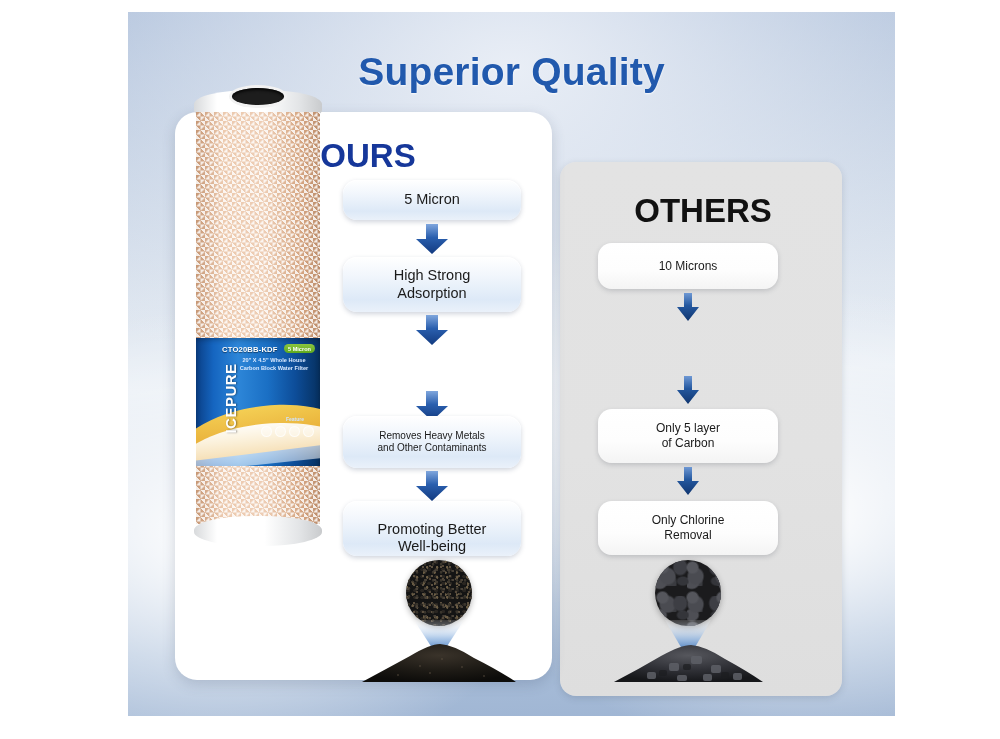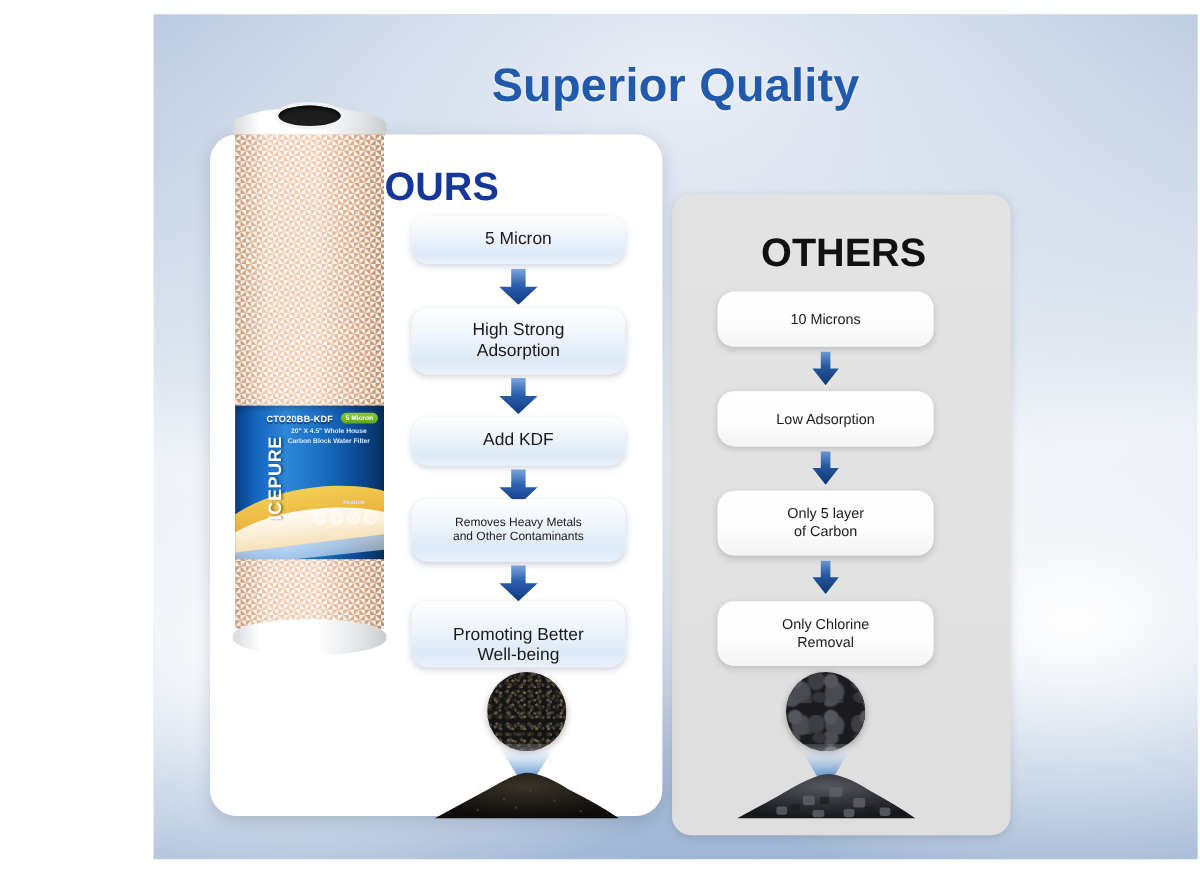--- a/index.html
+++ b/index.html
@@ -13,28 +13,29 @@
     font-family: "Liberation Sans", sans-serif;
     overflow: hidden;
     position: relative;
   }
 
   
   #poster {
     position: absolute;
     left: 128px;
     top: 12px;
-    width: 870px;
+    width: 747px;
     height: 704px;
     background:
       radial-gradient(ellipse 120% 90% at 50% 8%, #e9eef6 0%, rgba(233,238,246,0) 60%),
       radial-gradient(ellipse 80% 60% at 12% 75%, #ffffff 0%, rgba(255,255,255,0) 55%),
       radial-gradient(ellipse 80% 60% at 88% 72%, #ffffff 0%, rgba(255,255,255,0) 55%),
       linear-gradient(178deg, #a9bcd8 0%, #bccbe0 16%, #dde5ef 40%, #e8eef5 52%, #cfdae9 70%, #aabfda 88%, #9fb5d3 100%);
     box-shadow: 0 0 0 0 rgba(0,0,0,0);
+    padding-left: 20px;
   }
   #poster:after{
     content:"";
     position:absolute; inset:0;
     background:
       radial-gradient(ellipse 55% 38% at 50% 58%, rgba(255,255,255,.55) 0%, rgba(255,255,255,0) 70%);
     pointer-events:none;
   }
 
   
@@ -285,23 +286,20 @@
   </svg>
 
   <div class="flow-box ours-box" style="top:245px;height:55px;">
     <span style="white-space:pre-line">High Strong
 Adsorption</span>
   </div>
   <svg class="arrow arrow-ours" style="top:303px;" viewBox="0 0 40 30">
     <path d="M14 0 H26 V15 H36 L20 30 L4 15 H14 Z" fill="url(#agO)"></path>
   </svg>
 
-  <div class="flow-box ours-box" style="top:336px;height:40px;">
-    <span>Add KDF</span>
-  </div>
   <svg class="arrow arrow-ours" style="top:379px;" viewBox="0 0 40 30">
     <path d="M14 0 H26 V15 H36 L20 30 L4 15 H14 Z" fill="url(#agO)"></path>
   </svg>
 
   <div class="flow-box ours-box" style="top:404px;height:52px;">
     <span style="white-space:pre-line;font-size:10px">Removes Heavy Metals
 and Other Contaminants</span>
   </div>
   <svg class="arrow arrow-ours" style="top:459px;" viewBox="0 0 40 30">
     <path d="M14 0 H26 V15 H36 L20 30 L4 15 H14 Z" fill="url(#agO)"></path>
@@ -353,23 +351,20 @@
     <defs>
         <linearGradient id="agT" x1="0" y1="0" x2="0" y2="1">
       <stop offset="0%" stop-color="#6e98d4"></stop>
           <stop offset="45%" stop-color="#24589f"></stop>
           <stop offset="100%" stop-color="#10356f"></stop>
     </linearGradient>
       </defs>
     <path d="M10 0 H18 V14 H25 L14 28 L3 14 H10 Z" fill="url(#agT)"></path>
   </svg>
 
-  <div class="flow-box others-box" style="top:314px;height:46px;">
-    <span>Low Adsorption</span>
-  </div>
   <svg class="arrow arrow-other" style="top:364px;" viewBox="0 0 28 28">
     <path d="M10 0 H18 V14 H25 L14 28 L3 14 H10 Z" fill="url(#agT)"></path>
   </svg>
 
   <div class="flow-box others-box" style="top:397px;height:54px;">
     <span style="white-space:pre-line">Only 5 layer
 of Carbon</span>
   </div>
   <svg class="arrow arrow-other" style="top:455px;" viewBox="0 0 28 28">
     <path d="M10 0 H18 V14 H25 L14 28 L3 14 H10 Z" fill="url(#agT)"></path>

